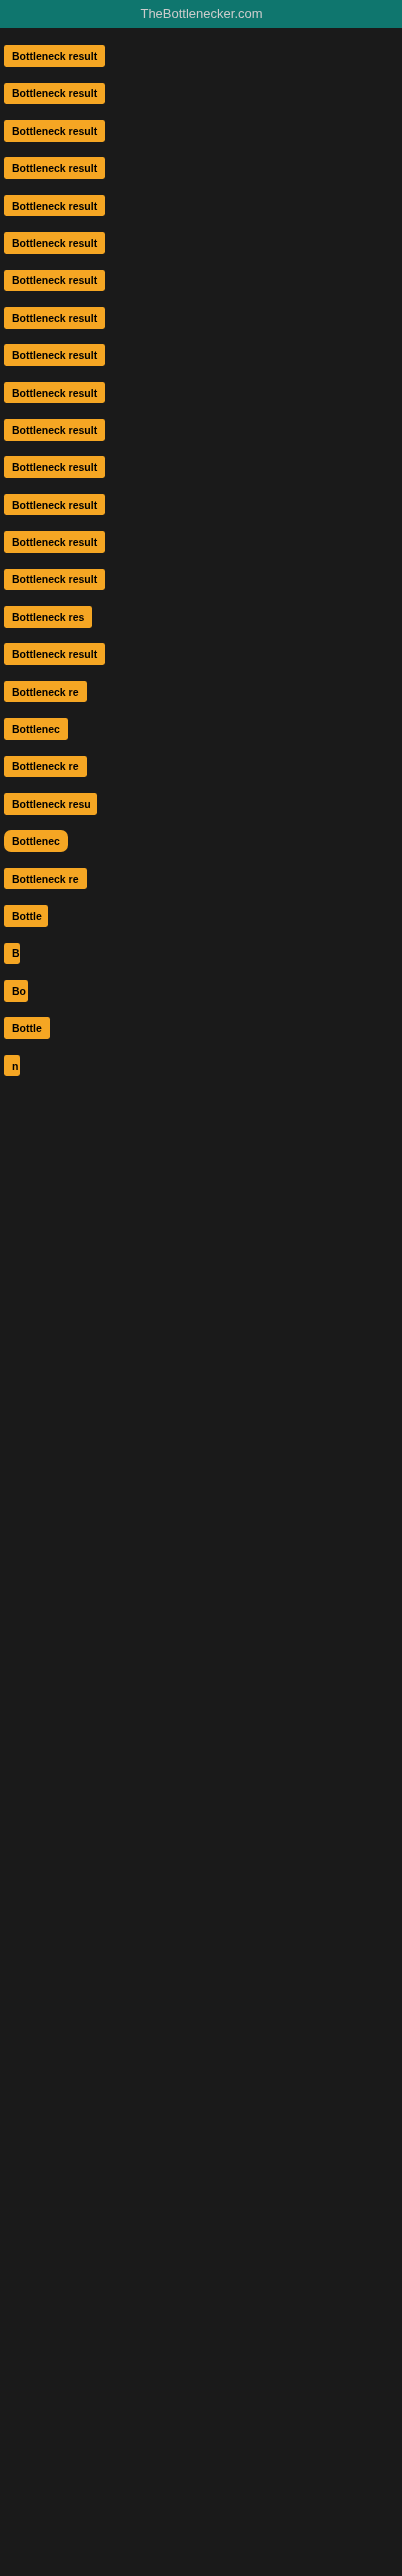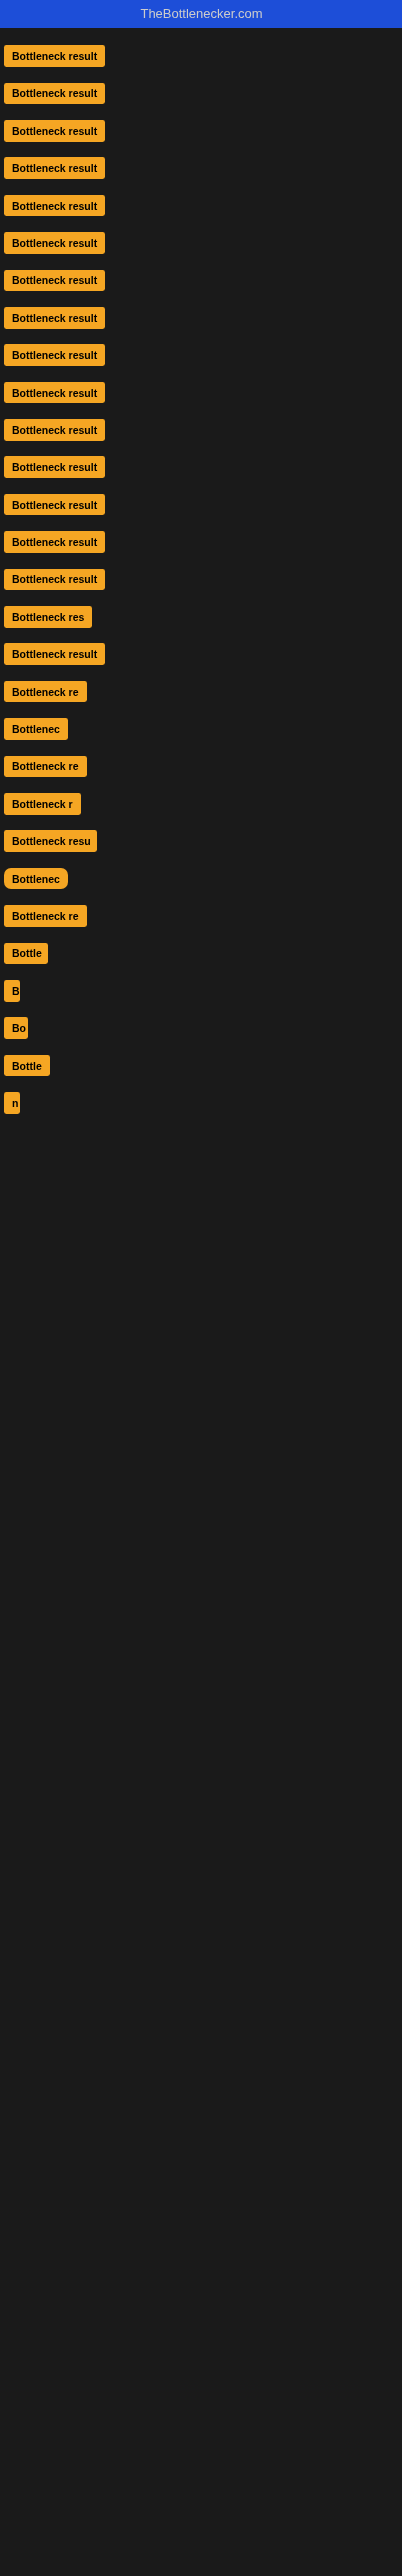--- a/index.html
+++ b/index.html
@@ -14,21 +14,21 @@
       background-color: #1a1a1a;
       font-family: Arial, sans-serif;
       position: relative;
     }
 
     .site-title {
       text-align: center;
       color: #cccccc;
       font-size: 13px;
       padding: 6.4px 0;
-      background-color: #1d4ed8;
+      background-color: #0f766e;
     }
 
     .results-container {
       padding: 8px 4px;
       display: flex;
       flex-direction: column;
       gap: 0;
     }
 
     .result-row {
@@ -111,23 +111,20 @@
     <div class="result-row">
       <span class="result-badge" style="max-width: 87px; overflow: hidden;">Bottleneck re</span>
     </div>
     <div class="result-row">
       <span class="result-badge" style="max-width: 72px; overflow: hidden;">Bottlenec</span>
     </div>
     <div class="result-row">
       <span class="result-badge" style="max-width: 87px; overflow: hidden;">Bottleneck re</span>
     </div>
     <div class="result-row">
-      <span class="result-badge" style="max-width: 81px; overflow: hidden;">Bottleneck r</span>
-    </div>
-    <div class="result-row">
       <span class="result-badge" style="max-width: 93px; overflow: hidden;">Bottleneck resu</span>
     </div>
     <div class="result-row">
       <span class="result-badge" style="max-width: 68px; overflow: hidden; border-radius: 7px;">Bottlenec</span>
     </div>
     <div class="result-row">
       <span class="result-badge" style="max-width: 87px; overflow: hidden;">Bottleneck re</span>
     </div>
     <div class="result-row">
       <span class="result-badge" style="max-width: 44px; overflow: hidden;">Bottle</span>

